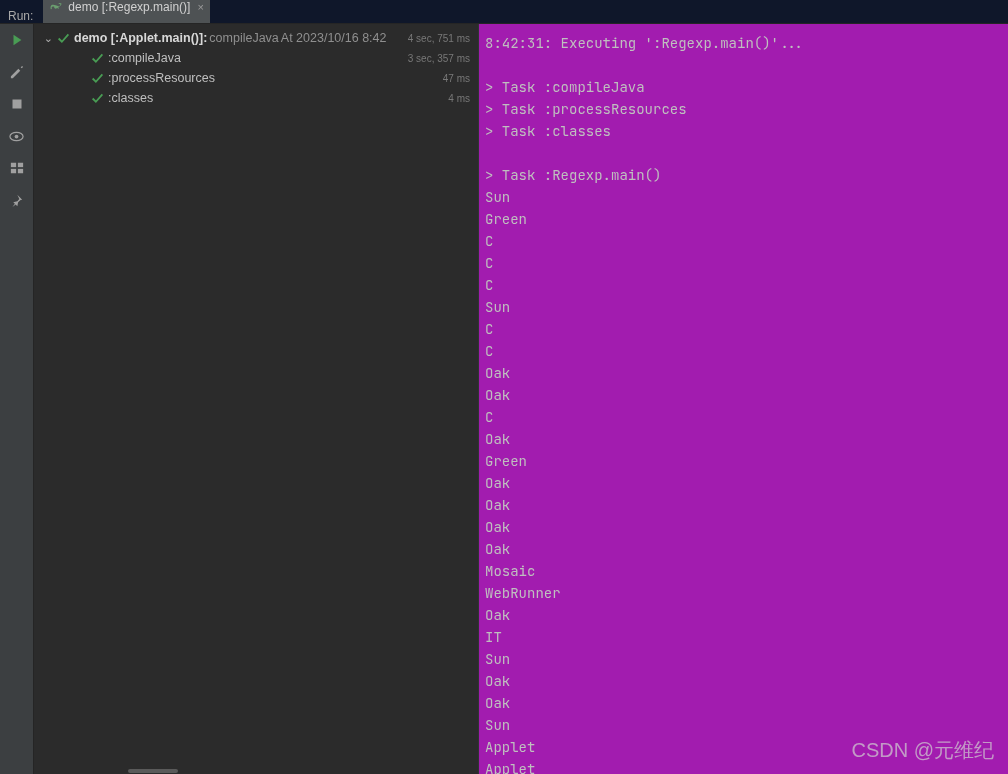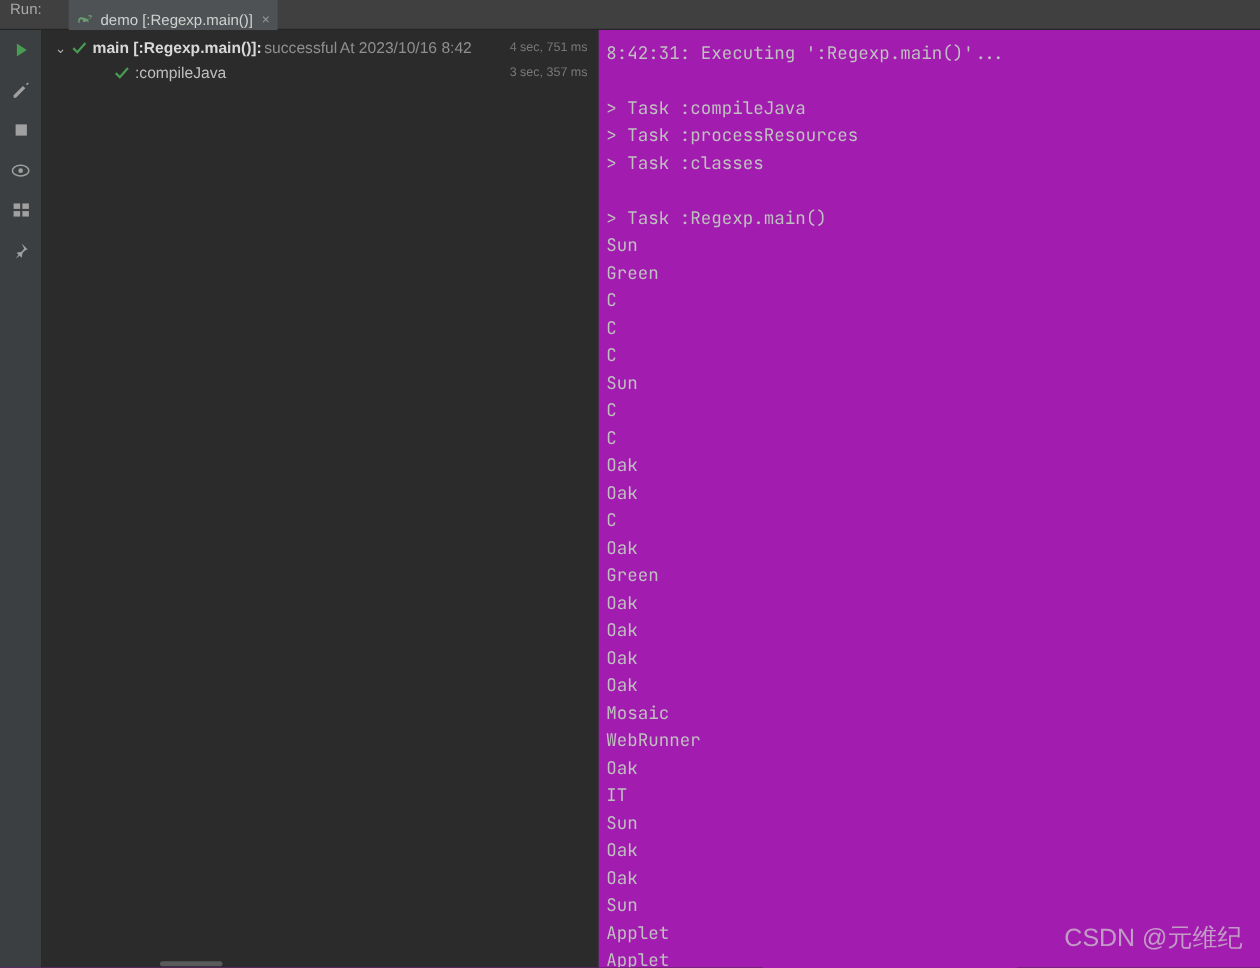--- a/index.html
+++ b/index.html
@@ -6,26 +6,26 @@
   body {
     width: 1008px; height: 774px;
     background: #2b2b2b;
     font-family: "Segoe UI", Arial, sans-serif;
     font-size: 13px;
     color: #bbbbbb;
     overflow: hidden;
     position: relative;
   }
   .top-bar {
-    display: flex; align-items: flex-start;
+    display: flex; align-items: flex-end;
     height: 24px;
-    background: #404040;
+    background: #0f172a;
     border-bottom: 1px solid #252525;
     padding-left: 8px;
-    gap: 22px;
+    gap: 10px;
   }
   .run-label { color: #a9a9a9; font-size: 12px; }
   .tab {
     display: flex; align-items: center;
     height: 32px;
     background: #4e5254;
     padding: 0 6px 0 6px;
     gap: 5px;
     color: #d1d1d1;
     font-size: 12px;
@@ -155,37 +155,59 @@
   <div class="tree-panel">
     <div class="tree-row">
       <span class="indent0">
         <span class="chev">⌄</span>
         <span class="check">
             <svg viewBox="0 0 16 16">
               <path fill="none" stroke="#499c54" stroke-width="2.2" d="M2 8l4 4 8-9"></path>
             </svg>
           </span>
       </span>
-      <span class="node-label bold">main [:Regexp.main()]:</span>
-      <span class="status-success">successful</span>
+      <span class="node-label bold">demo [:Applet.main()]:</span>
+      <span class="status-success">compileJava</span>
       <span class="at-time">At 2023/10/16 8:42</span>
       <span class="duration">4 sec, 751 ms</span>
     </div>
 
     <div class="tree-row">
       <span class="indent1">
           <span class="check">
             <svg viewBox="0 0 16 16">
               <path fill="none" stroke="#499c54" stroke-width="2.2" d="M2 8l4 4 8-9"></path>
             </svg>
           </span>
         </span>
       <span class="node-label">:compileJava</span>
       <span class="duration">3 sec, 357 ms</span>
     </div>
+    <div class="tree-row">
+      <span class="indent1">
+          <span class="check">
+            <svg viewBox="0 0 16 16">
+              <path fill="none" stroke="#499c54" stroke-width="2.2" d="M2 8l4 4 8-9"></path>
+            </svg>
+          </span>
+        </span>
+      <span class="node-label">:processResources</span>
+      <span class="duration">47 ms</span>
+    </div>
+    <div class="tree-row">
+      <span class="indent1">
+          <span class="check">
+            <svg viewBox="0 0 16 16">
+              <path fill="none" stroke="#499c54" stroke-width="2.2" d="M2 8l4 4 8-9"></path>
+            </svg>
+          </span>
+        </span>
+      <span class="node-label">:classes</span>
+      <span class="duration">4 ms</span>
+    </div>
   </div>
 
   <div class="console" id="console">8:42:31: Executing ':Regexp.main()'...
 
 &gt; Task :compileJava
 &gt; Task :processResources
 &gt; Task :classes
 
 &gt; Task :Regexp.main()
 Sun

